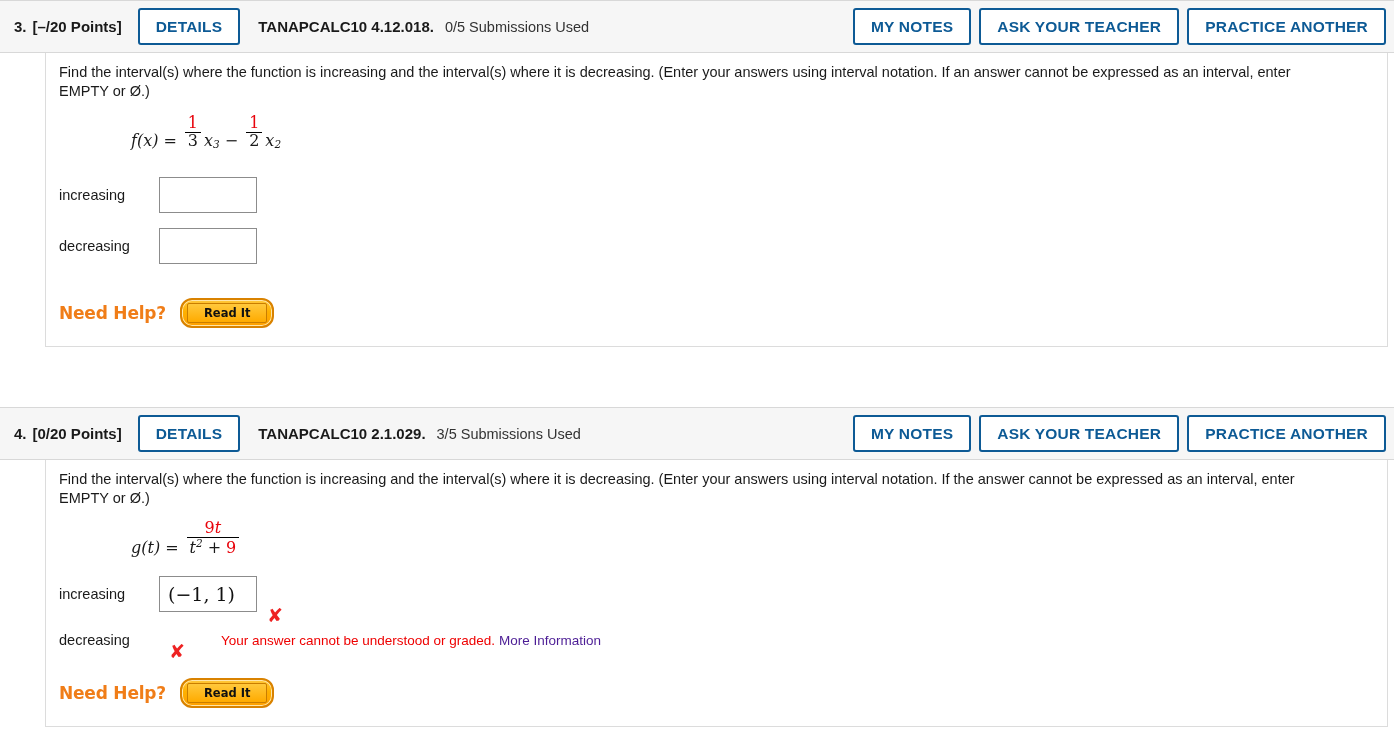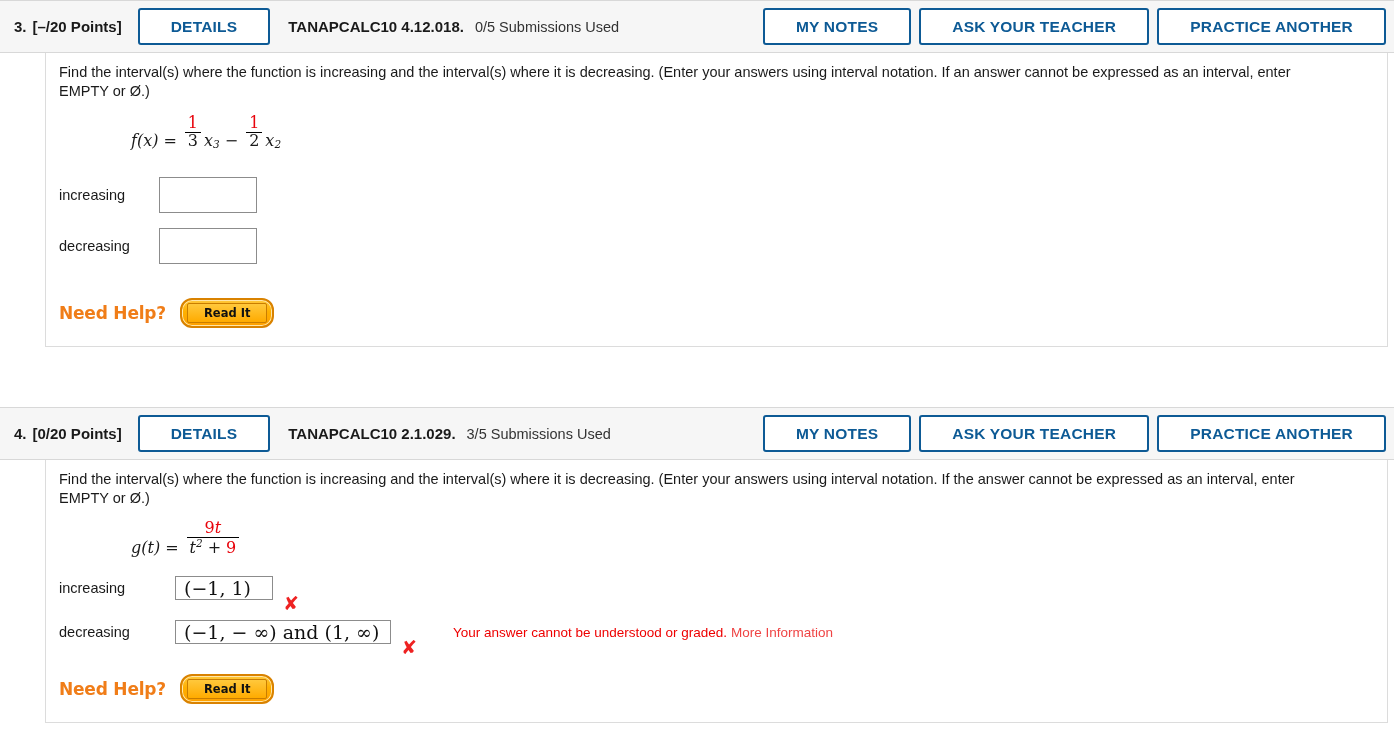--- a/index.html
+++ b/index.html
@@ -51,21 +51,21 @@
     margin-right: 16px;
   }
   .btn-outline {
     border: 2px solid #0d5a95;
     background: #ffffff;
     color: #0d5a95;
     font-family: "Liberation Sans", sans-serif;
     font-size: 15.5px;
     font-weight: bold;
     letter-spacing: 0.2px;
-    padding: 8px 31px;
+    padding: 8px 16px;
     border-radius: 3px;
     cursor: pointer;
     white-space: nowrap;
     line-height: 1.1;
   }
   .qheader .btn-outline + .btn-outline { margin-left: 8px; }
   .qcode {
     font-weight: bold;
     font-size: 15px;
     margin-left: 18px;
@@ -148,37 +148,37 @@
     width: 98px;
     box-sizing: border-box;
     font-family: "DejaVu Serif", serif;
     font-size: 19px;
     color: #111;
     padding: 0 8px;
     display: flex;
     align-items: center;
   }
   .ansbox.wide { width: 216px; }
-  .ansbox.tall { height: 24px; margin-left: 16px; }
+  .ansbox.tall { height: 36px; }
   .xmark {
     color: #ee2222;
     font-size: 19px;
     font-weight: bold;
     font-family: "DejaVu Sans", sans-serif;
     margin-left: 10px;
     align-self: flex-end;
     margin-bottom: -14px;
   }
   .errmsg {
     margin-left: 36px;
     font-size: 13.5px;
     color: #ee0000;
   }
   .errmsg a {
-    color: #ef4444;
+    color: #4c1d95;
     text-decoration: none;
   }
 
   
   .needhelp {
     display: flex;
     align-items: center;
     padding-left: 13px;
     margin-top: 34px;
   }
@@ -318,21 +318,20 @@
       </div>
 
       <div class="ansrow" style="margin-top:16px;">
         <span class="anslabel">increasing</span>
         <div class="ansbox tall">(−1, 1)</div>
         <span class="xmark">✘</span>
       </div>
 
       <div class="ansrow" style="margin-top:20px;">
         <span class="anslabel">decreasing</span>
-        <div class="ansbox wide tall">(−1, − ∞) and (1, ∞)</div>
         <span class="xmark">✘</span>
         <span class="errmsg">
           <span>Your answer cannot be understood or graded.</span>
           <a href="#">More Information</a>
         </span>
       </div>
 
       <div class="needhelp" style="margin-top:30px;">
         <span class="needhelp-label">Need Help?</span>
         <span class="readit">

